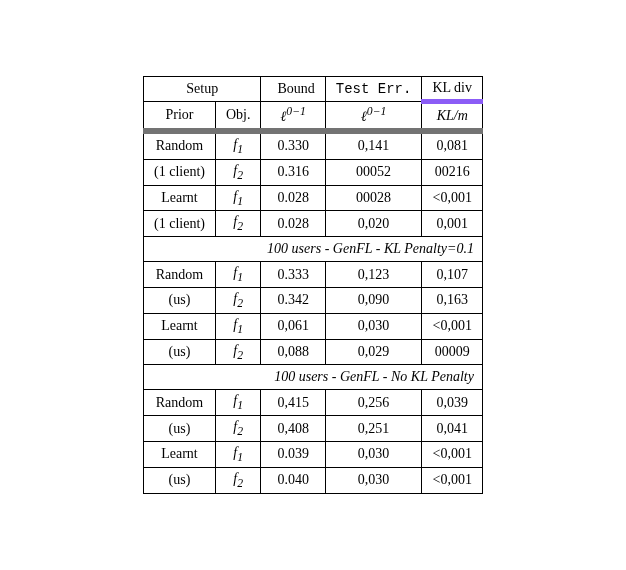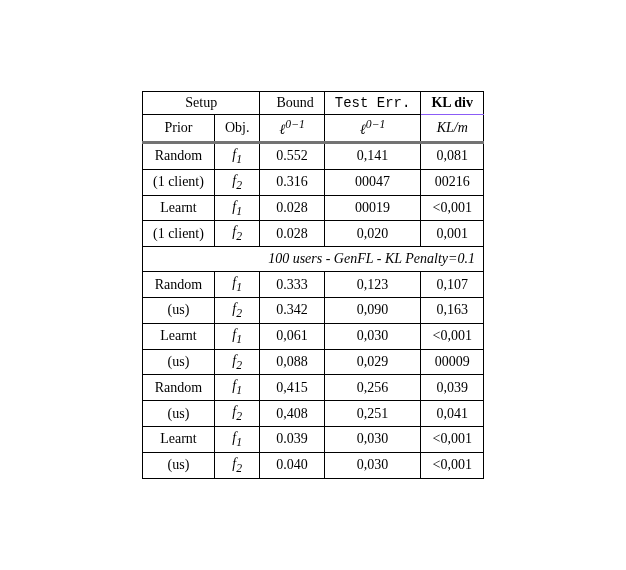--- a/index.html
+++ b/index.html
@@ -33,68 +33,68 @@
       font-style: italic;
       border-top: 1.5px solid #000;
       border-bottom: 1px solid #000;
       padding: 4px 8px;
     }
     .top-header-row td {
       border-bottom: 1px solid #000;
       font-weight: normal;
     }
     .sub-header-row td {
-      border-bottom: 3px solid #737373;
+      border-bottom: 6px solid #737373;
     }
     .italic { font-style: italic; }
     .group-divider { border-top: 1.5px solid #000; }
   </style>
 </head>
 <body>
 
 <div class="table-wrapper">
   <table>
 
     <tbody>
         <tr class="top-header-row">
       <td colspan="2" style="border-right:1px solid #000; border-bottom:1px solid #000;">Setup</td>
       <td style="border-bottom:1px solid #000;padding-left:16px;">Bound</td>
       <td style="border-bottom:1px solid #000;font-family:Liberation Mono, monospace;">Test Err.</td>
-      <td style="border-bottom:1px solid #8b5cf6;font-weight:bold;">KL div</td>
+      <td style="border-bottom:5px solid #8b5cf6;">KL div</td>
     </tr>
 
     <tr class="sub-header-row">
       <td>Prior</td>
       <td>Obj.</td>
       <td class="italic">ℓ<sup>0−1</sup></td>
       <td class="italic">ℓ<sup>0−1</sup></td>
       <td class="italic">KL/m</td>
     </tr>
 
     <tr>
       <td>Random</td>
       <td class="italic">f<sub>1</sub></td>
-      <td>0.552</td>
+      <td>0.330</td>
       <td>0,141</td>
       <td>0,081</td>
     </tr>
 
     <tr>
       <td>(1 client)</td>
       <td class="italic">f<sub>2</sub></td>
       <td>0.316</td>
-      <td>00047</td>
+      <td>00052</td>
       <td>00216</td>
     </tr>
 
     <tr>
       <td>Learnt</td>
       <td class="italic">f<sub>1</sub></td>
       <td>0.028</td>
-      <td>00019</td>
+      <td>00028</td>
       <td>&lt;0,001</td>
     </tr>
 
     <tr>
       <td>(1 client)</td>
       <td class="italic">f<sub>2</sub></td>
       <td>0.028</td>
       <td>0,020</td>
       <td>0,001</td>
     </tr>
@@ -128,20 +128,23 @@
     </tr>
 
     <tr>
       <td>(us)</td>
       <td class="italic">f<sub>2</sub></td>
       <td>0,088</td>
       <td>0,029</td>
       <td>00009</td>
     </tr>
 
+    <tr class="section-header group-divider">
+      <td colspan="5">100 users - GenFL - No KL Penalty</td>
+    </tr>
 
     <tr>
       <td>Random</td>
       <td class="italic">f<sub>1</sub></td>
       <td>0,415</td>
       <td>0,256</td>
       <td>0,039</td>
     </tr>
 
     <tr>

